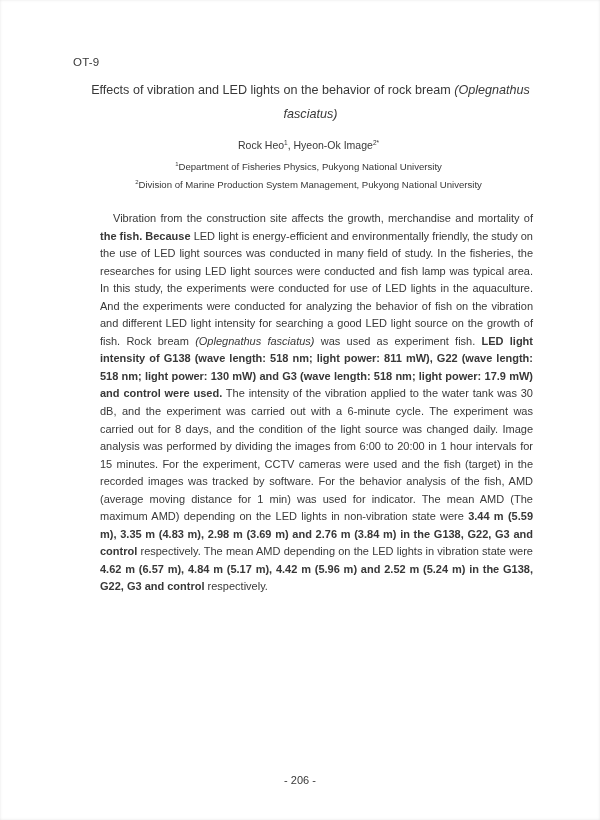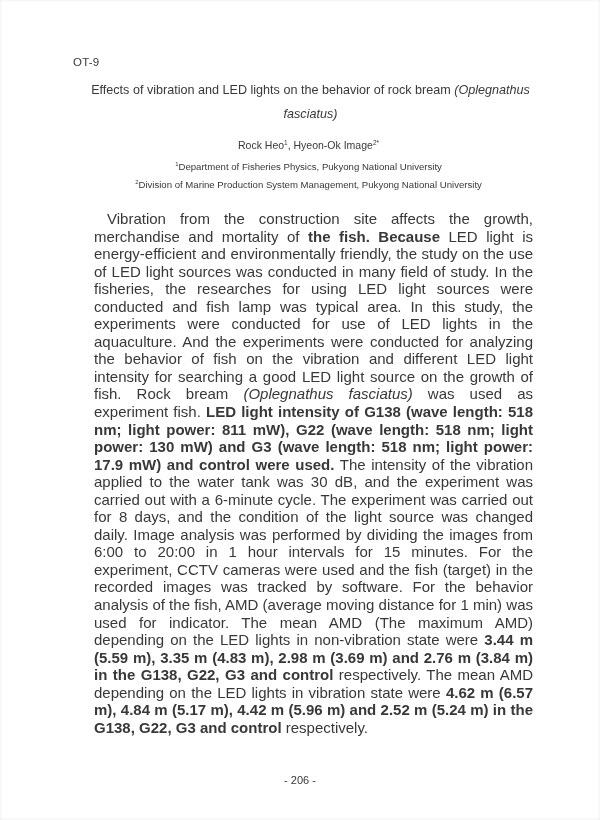--- a/index.html
+++ b/index.html
@@ -45,22 +45,22 @@
   }
   .affiliations {
     margin: 6px 0 0 0;
   }
   .affiliation {
     font-size: 9.6px;
     line-height: 18px;
     text-align: center;
   }
   .abstract {
-    margin: 16px 0 0 10px;
-    font-size: 15px;
+    margin: 16px 0 0 16px;
+    font-size: 11px;
     line-height: 17.55px;
     text-align: justify;
     text-indent: 13px;
   }
   .page-footer {
     position: absolute;
     left: 0;
     right: 0;
     bottom: 34px;
     text-align: center;

